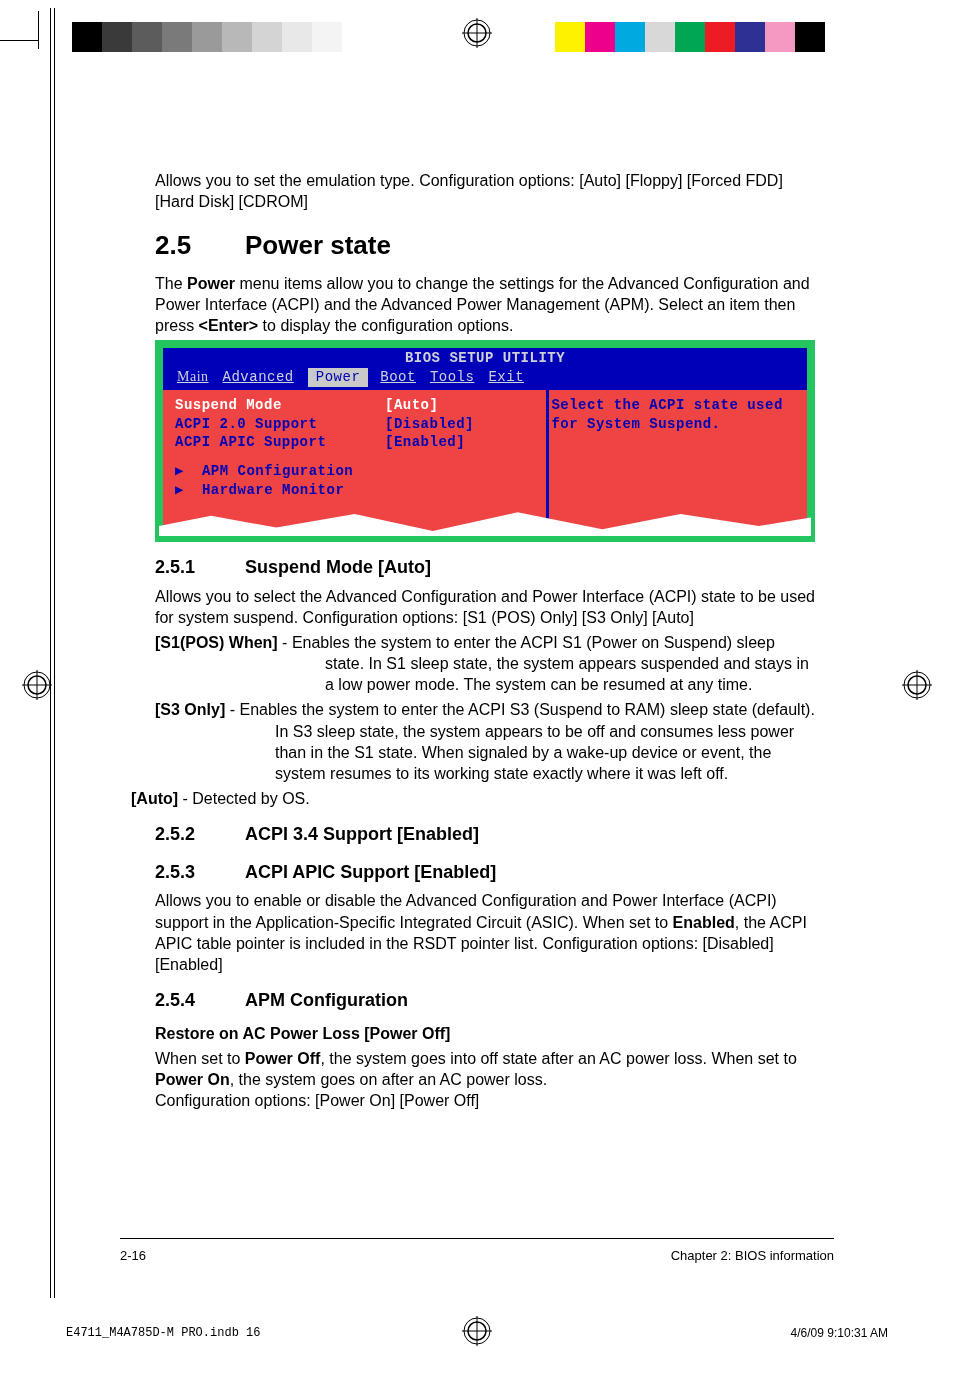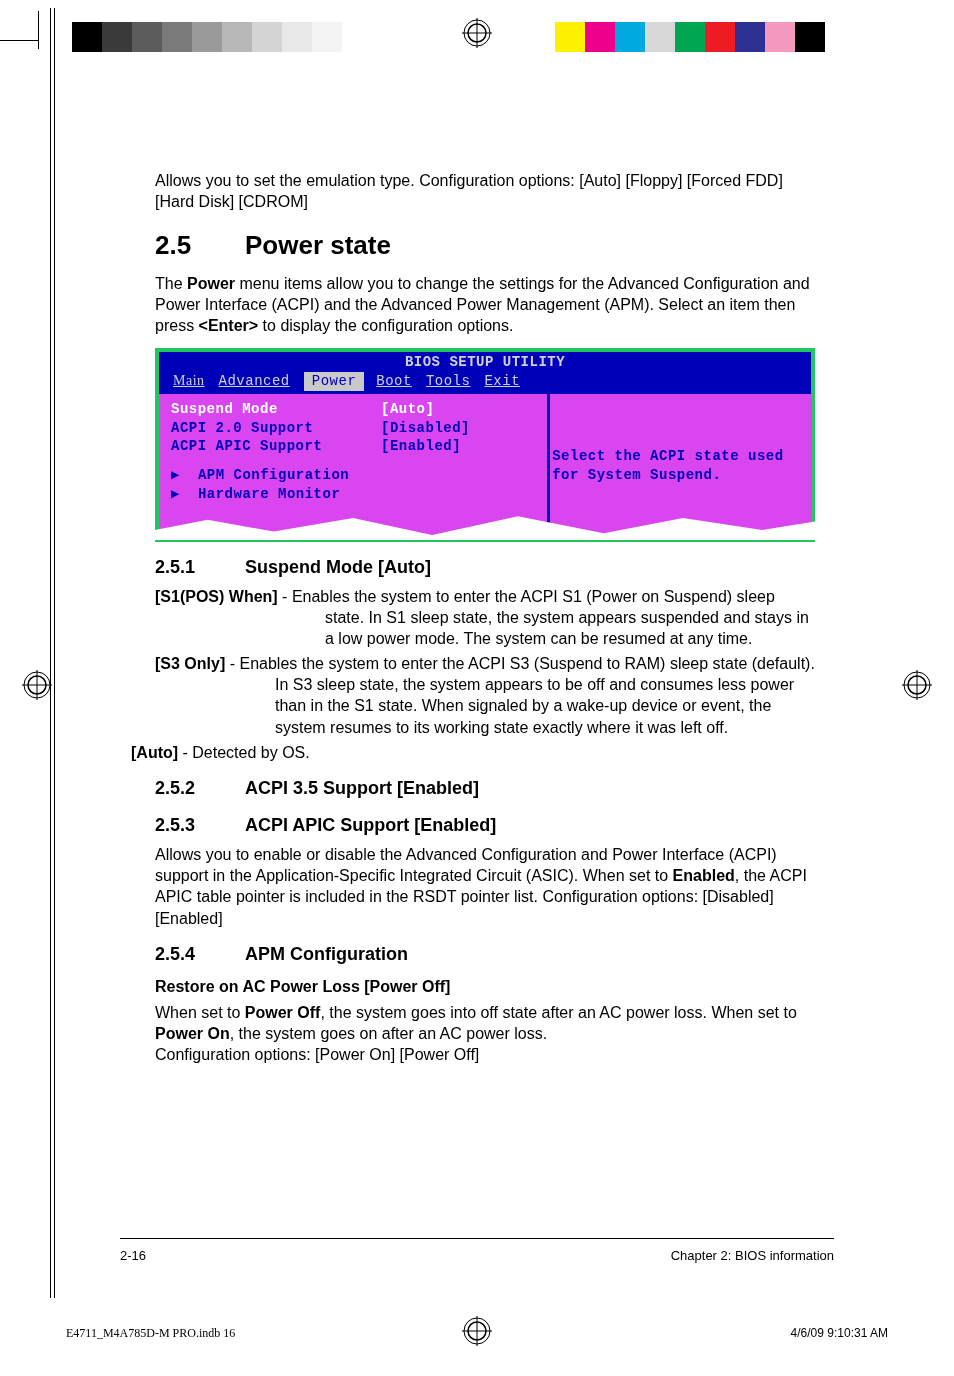--- a/index.html
+++ b/index.html
@@ -53,45 +53,44 @@
   .opt-label { font-weight:bold; }
   .hanging { padding-left:170px; text-indent:-170px; }
   .hanging.s3 { padding-left:120px; text-indent:-120px; }
   .hanging.auto { padding-left:46px; text-indent:-70px; }
 
   
   .bios {
     font-family: "Courier New", monospace;
     font-size:14px; line-height:1.35;
     color:#fff;
-    border:4px solid #22c55e;
-    margin:12px 0 14px;
+    border:8px solid #22c55e;
+    margin:4px 0 14px;
     position:relative;
     letter-spacing:0.5px;
   }
   .bios-title {
     background:#0000b8; color:#cfd0d5;
     text-align:center; font-weight:bold;
     padding:1px 0 0;
   }
   .bios-menu {
     background:#0000b8; color:#cfd0d5;
     display:flex; gap:0; padding:0 10px 3px;
   }
   .bios-menu span { padding:0 14px 0 0; text-decoration:underline; }
   .bios-menu span:first-child { padding-left:4px;font-family:Liberation Serif, serif; }
   .bios-menu .sel {
     background:#c9c9c9; color:#0000b8; text-decoration:none;
     padding:0 8px; margin-right:12px;
   }
   .bios-body {
     display:flex;
-    background:#d946ef;
+    background:#ef4444;
     min-height:120px;
-    align-items:center;
   }
   .bios-left {
     flex:0 0 60%;
     border-right:3px solid #0000b8;
     padding:6px 12px 34px;
     color:#0000b8; font-weight:bold;
   }
   .bios-right {
     flex:1;
     padding:6px 2px;
@@ -111,21 +110,21 @@
   }
 
   
   .page-rule { position:absolute; left:120px; right:120px; top:1238px; height:1px; background:#000; }
   .footer-left  { position:absolute; left:120px; top:1248px; font-size:13px; }
   .footer-right { position:absolute; right:120px; top:1248px; font-size:13px; }
 
   .gutter-line { position:absolute; left:50px; top:8px; width:1px; height:1290px; background:#000; }
   .gutter-line2{ position:absolute; left:54px; top:8px; width:1px; height:1290px; background:#000; }
 
-  .printfoot-l { position:absolute; left:66px;  top:1326px; font-size:12px; font-family:Liberation Serif, serif; }
+  .printfoot-l { position:absolute; left:66px;  top:1326px; font-size:12px; font-family:Liberation Mono, monospace; }
   .printfoot-r { position:absolute; right:66px; top:1326px; font-size:12px; font-family:Arial; }
   .reg-mark.bottom { top:1316px; left:calc(50% - 15px); }
 </style>
 </head>
 <body>
 
 <div class="crop-area">
   <div class="crop-left">
     <div class="tick-h"></div>
       <div class="tick-v"></div>
@@ -224,28 +223,29 @@
           </div>
         </div>
       <div class="bios-right">Select the ACPI state used for System Suspend.</div>
     </div>
     <div class="wave"></div>
   </div>
 
   <h2>
     <span class="secnum">2.5.1</span><span>Suspend Mode [Auto]</span>
   </h2>
+  <p>Allows you to select the Advanced Configuration and Power Interface (ACPI) state to be used for system suspend. Configuration options: [S1 (POS) Only] [S3 Only] [Auto]</p>
   <div class="optlist">
     <p class="hanging"><span class="opt-label">[S1(POS) When]</span><span> - Enables the system to enter the ACPI S1 (Power on Suspend) sleep state. In S1 sleep state, the system appears suspended and stays in a low power mode. The system can be resumed at any time.</span></p>
     <p class="hanging s3"><span class="opt-label">[S3 Only]</span><span> - Enables the system to enter the ACPI S3 (Suspend to RAM) sleep state (default). In S3 sleep state, the system appears to be off and consumes less power than in the S1 state. When signaled by a wake-up device or event, the system resumes to its working state exactly where it was left off.</span></p>
     <p class="hanging auto"><span class="opt-label">[Auto]</span><span> - Detected by OS.</span></p>
   </div>
 
   <h2>
-    <span class="secnum">2.5.2</span><span>ACPI 3.5 Support [Enabled]</span>
+    <span class="secnum">2.5.2</span><span>ACPI 3.4 Support [Enabled]</span>
   </h2>
 
   <h2>
     <span class="secnum">2.5.3</span><span>ACPI APIC Support [Enabled]</span>
   </h2>
   <p>
     <span>Allows you to enable or disable the Advanced Configuration and Power Interface (ACPI) support in the Application-Specific Integrated Circuit (ASIC). When set to </span><b>Enabled</b><span>, the ACPI APIC table pointer is included in the RSDT pointer list. Configuration options: [Disabled] [Enabled]</span>
   </p>
 
   <h2>

